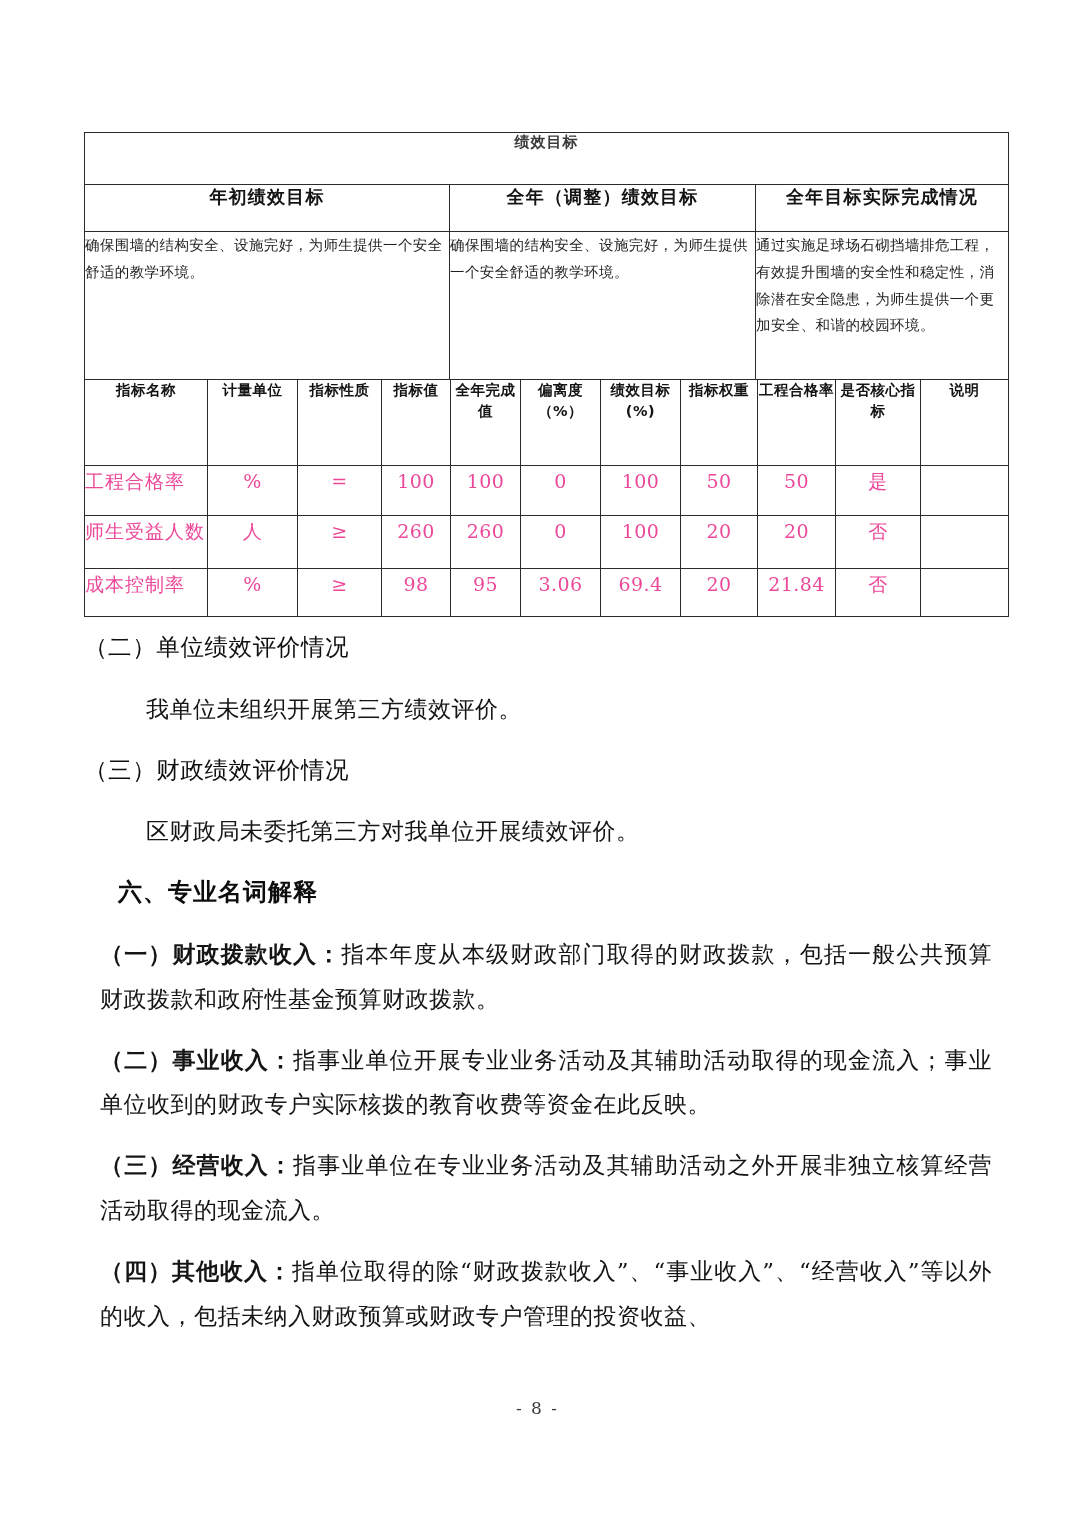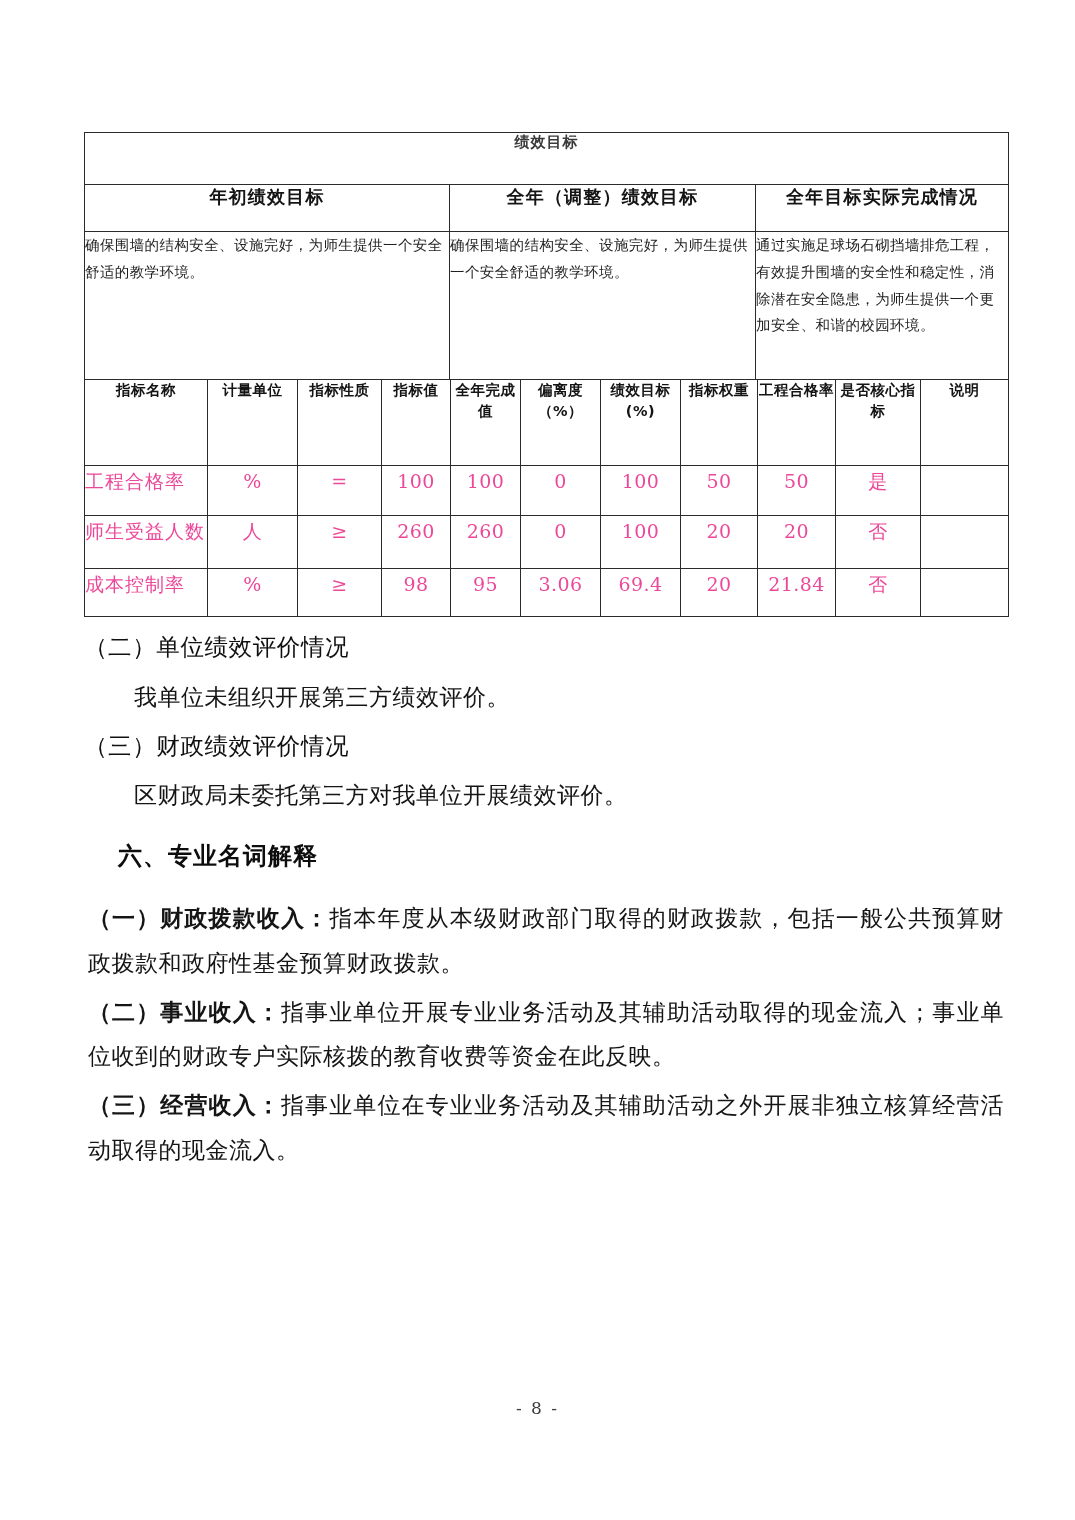--- a/index.html
+++ b/index.html
@@ -103,21 +103,21 @@
   tr.ind-r1 td { height: 50px; }
   tr.ind-r2 td { height: 53px; }
   tr.ind-r3 td { height: 48px; }
 
   
   .para {
     font-size: 23px;
     line-height: 1.95;
     letter-spacing: 0.5px;
     color: #151515;
-    margin: 4px;
+    margin: 16px;
     text-align: justify;
     text-justify: inter-ideograph;
   }
   .head-para {
     font-size: 23.5px;
     line-height: 1.95;
     margin: 0;
     color: #101010;
     letter-spacing: 0.6px;
   }
@@ -261,18 +261,19 @@
       <p class="para indent">区财政局未委托第三方对我单位开展绩效评价。</p>
 
       <p class="section-head">六、专业名词解释</p>
 
       <p class="para"><span class="term-label">（一）财政拨款收入：</span><span>指本年度从本级财政部门取得的财政拨款，包括一般公共预算财政拨款和政府性基金预算财政拨款。</span></p>
 
       <p class="para"><span class="term-label">（二）事业收入：</span><span>指事业单位开展专业业务活动及其辅助活动取得的现金流入；事业单位收到的财政专户实际核拨的教育收费等资金在此反映。</span></p>
 
       <p class="para"><span class="term-label">（三）经营收入：</span><span>指事业单位在专业业务活动及其辅助活动之外开展非独立核算经营活动取得的现金流入。</span></p>
 
+      <p class="para"><span class="term-label">（四）其他收入：</span><span>指单位取得的除“财政拨款收入”、“事业收入”、“经营收入”等以外的收入，包括未纳入财政预算或财政专户管理的投资收益、</span></p>
 
     </div>
   </div>
 
   <div class="footer">- 8 -</div>
 </div>
 
 </body></html>

